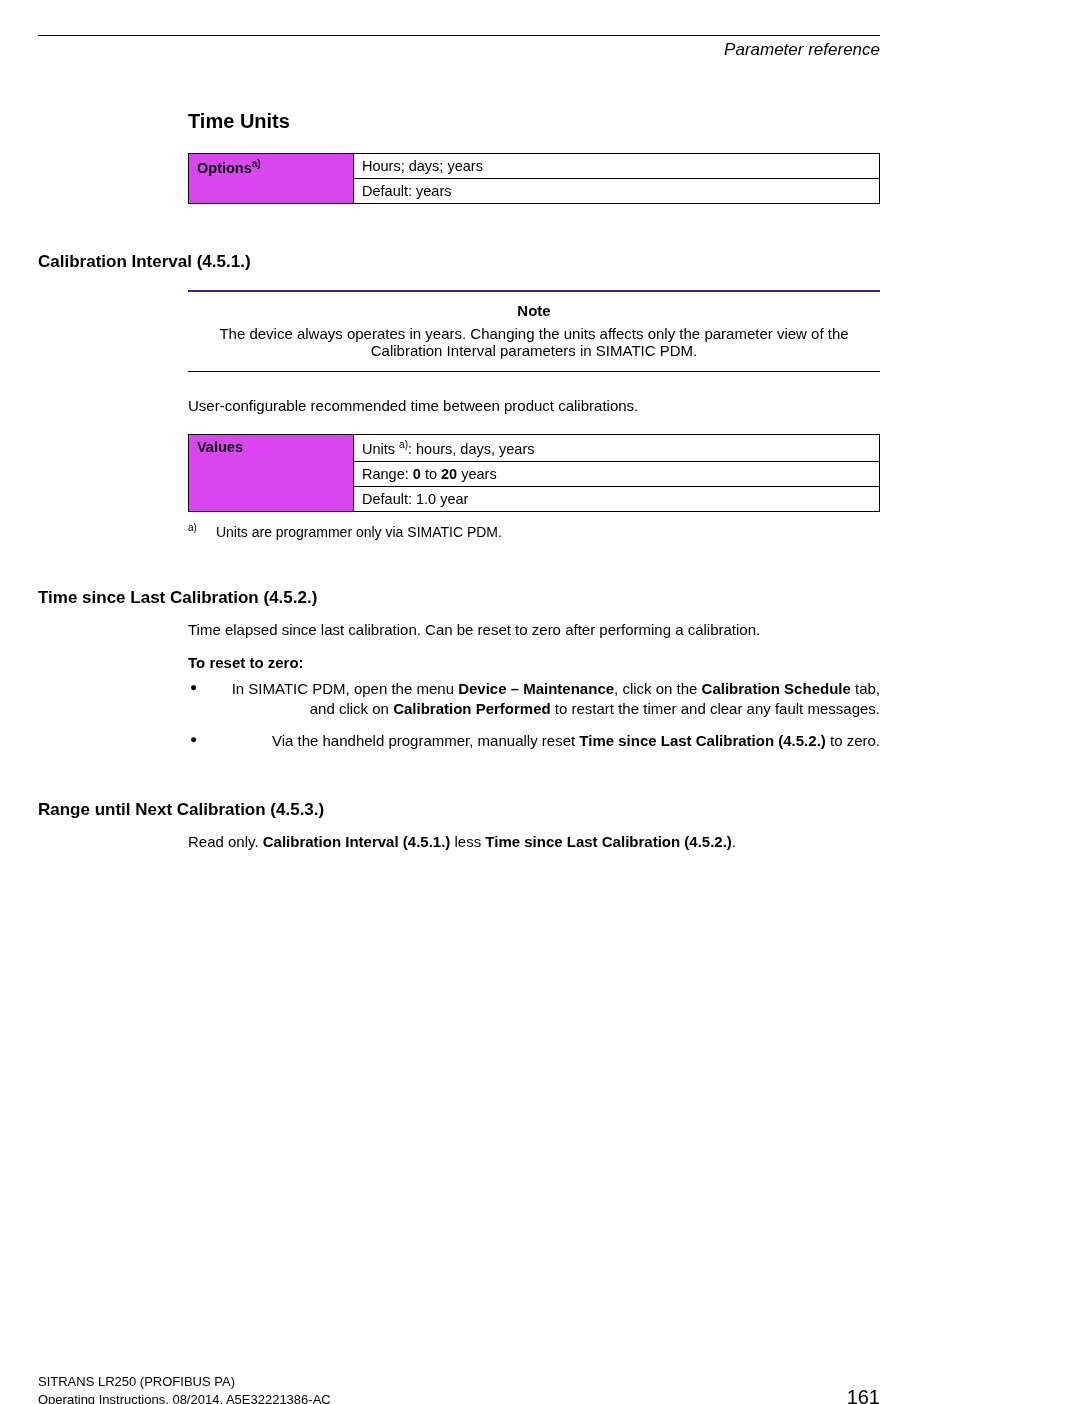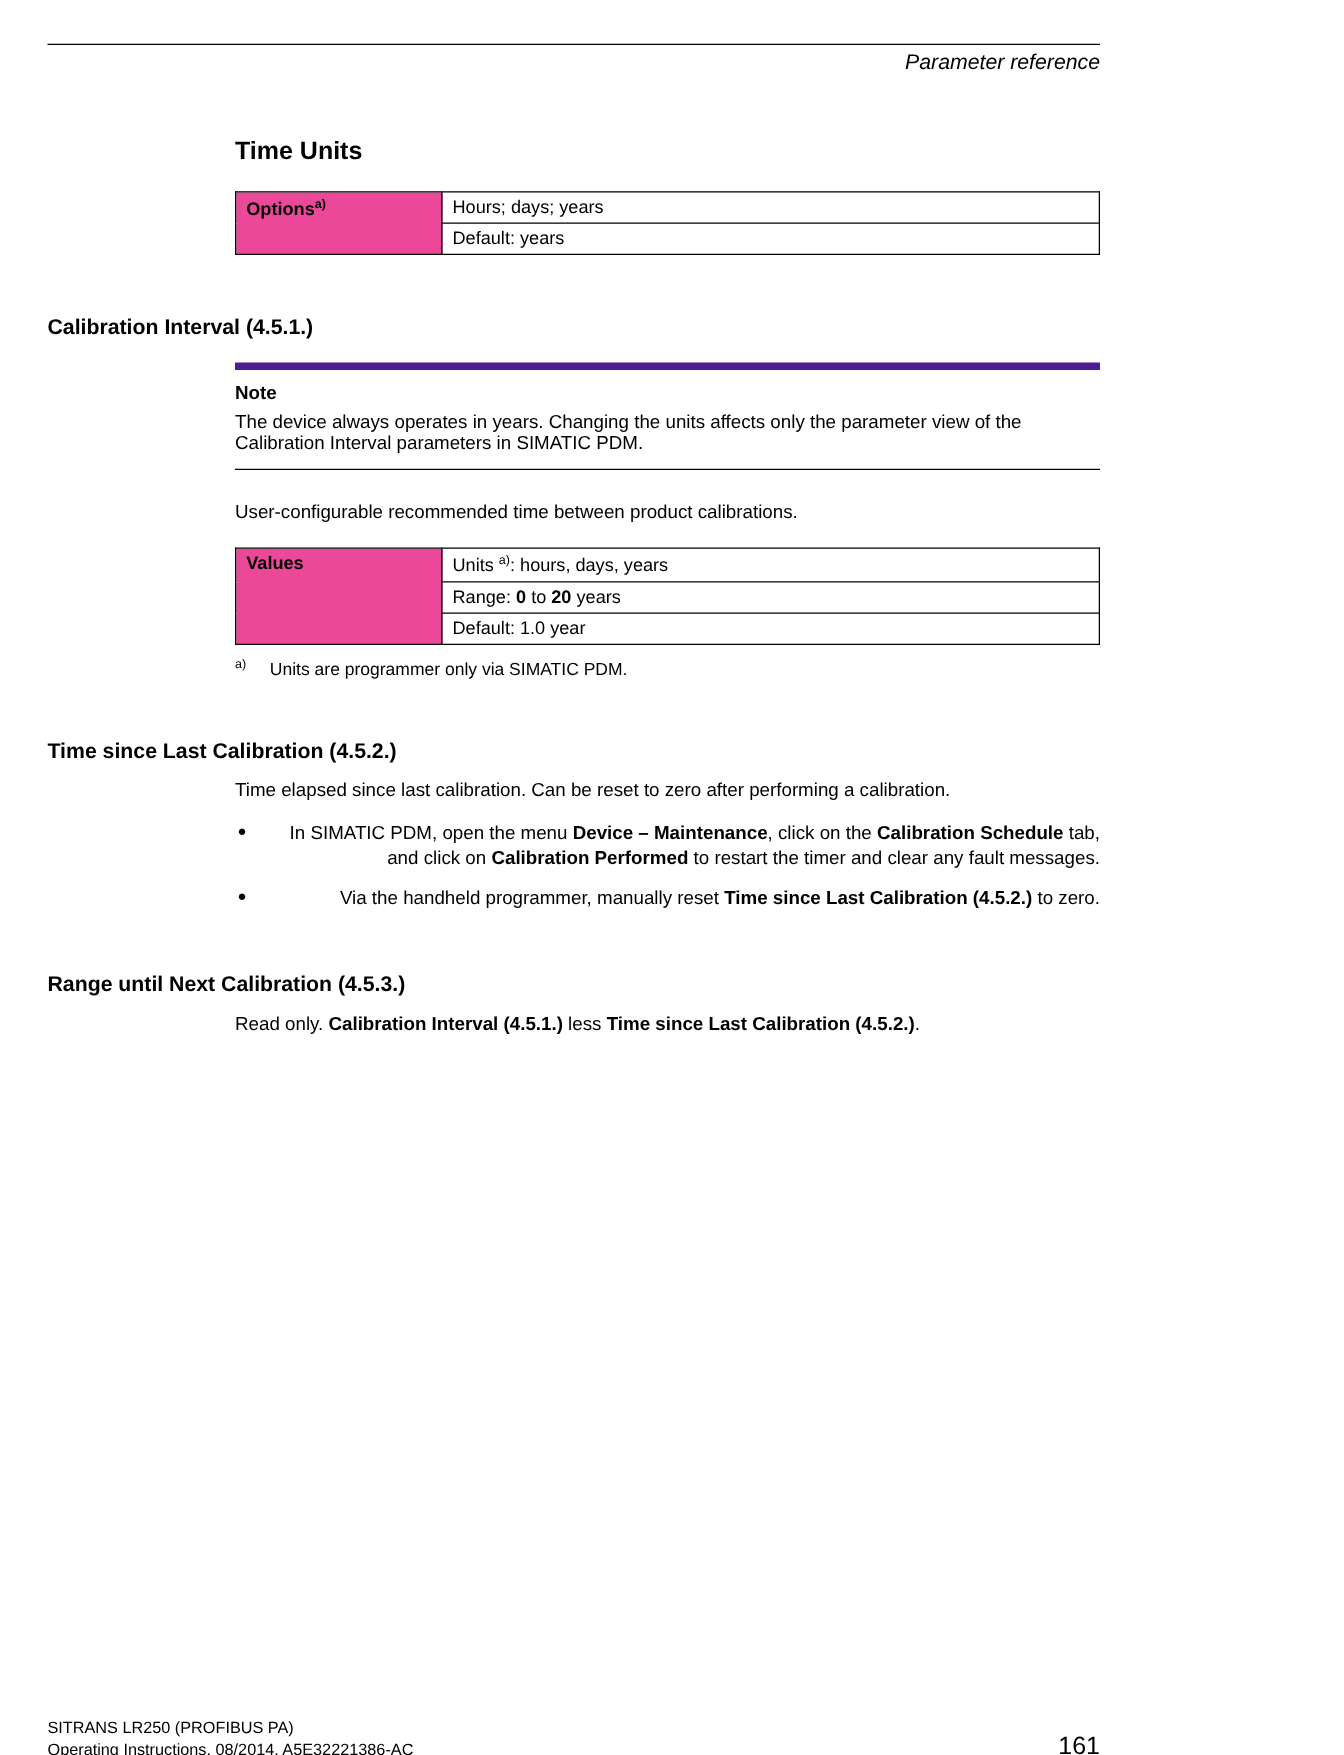--- a/index.html
+++ b/index.html
@@ -52,39 +52,40 @@
   }
   table.param td, table.param th {
     border: 1px solid #000;
     padding: 4px 8px;
     text-align: left;
     font-size: 14.5px;
     vertical-align: top;
   }
   table.param th {
     font-weight: bold;
-    background: #ec4899;
+    background: #d946ef;
   }
   .sup {
     font-size: 10px;
     vertical-align: super;
   }
   .footnote {
     font-size: 14px;
     margin: 10px 0 10px 0;
   }
   .footnote .sup {
     display: inline-block;
     width: 24px;
   }
   .note-box {
-    border-top: 6px solid #4c1d95;
+    border-top: 2px solid #4c1d95;
     border-bottom: 1px solid #000;
     padding: 10px 0 12px 0;
     margin: 18px 0 24px 0;
+    text-align: center;
   }
   .note-title {
     font-weight: bold;
     margin-bottom: 6px;
   }
   .body-text {
     margin: 10px 0 18px 0;
     line-height: 1.35;
   }
   ul.bullets {
@@ -184,20 +185,21 @@
       <span class="sup">a)</span>
       <span>Units are programmer only via SIMATIC PDM.</span>
     </div>
   </div>
 
   <div class="h2 indent-block-less">Time since Last Calibration (4.5.2.)</div>
 
   <div class="indent-block">
     <div class="body-text" style="margin-bottom:14px;">Time elapsed since last calibration. Can be reset to zero after performing a calibration.</div>
 
+    <div class="bold" style="margin-bottom:8px;">To reset to zero:</div>
 
     <ul class="bullets">
       <li>
         <span>In SIMATIC PDM, open the menu </span><span class="bold">Device – Maintenance</span><span>, click on the </span><span class="bold">Calibration Schedule</span><span> tab, and click on </span><span class="bold">Calibration Performed</span><span> to restart the timer and clear any fault messages.</span>
       </li>
       <li>
         <span>Via the handheld programmer, manually reset </span><span class="bold">Time since Last Calibration (4.5.2.)</span><span> to zero.</span>
       </li>
     </ul>
   </div>

